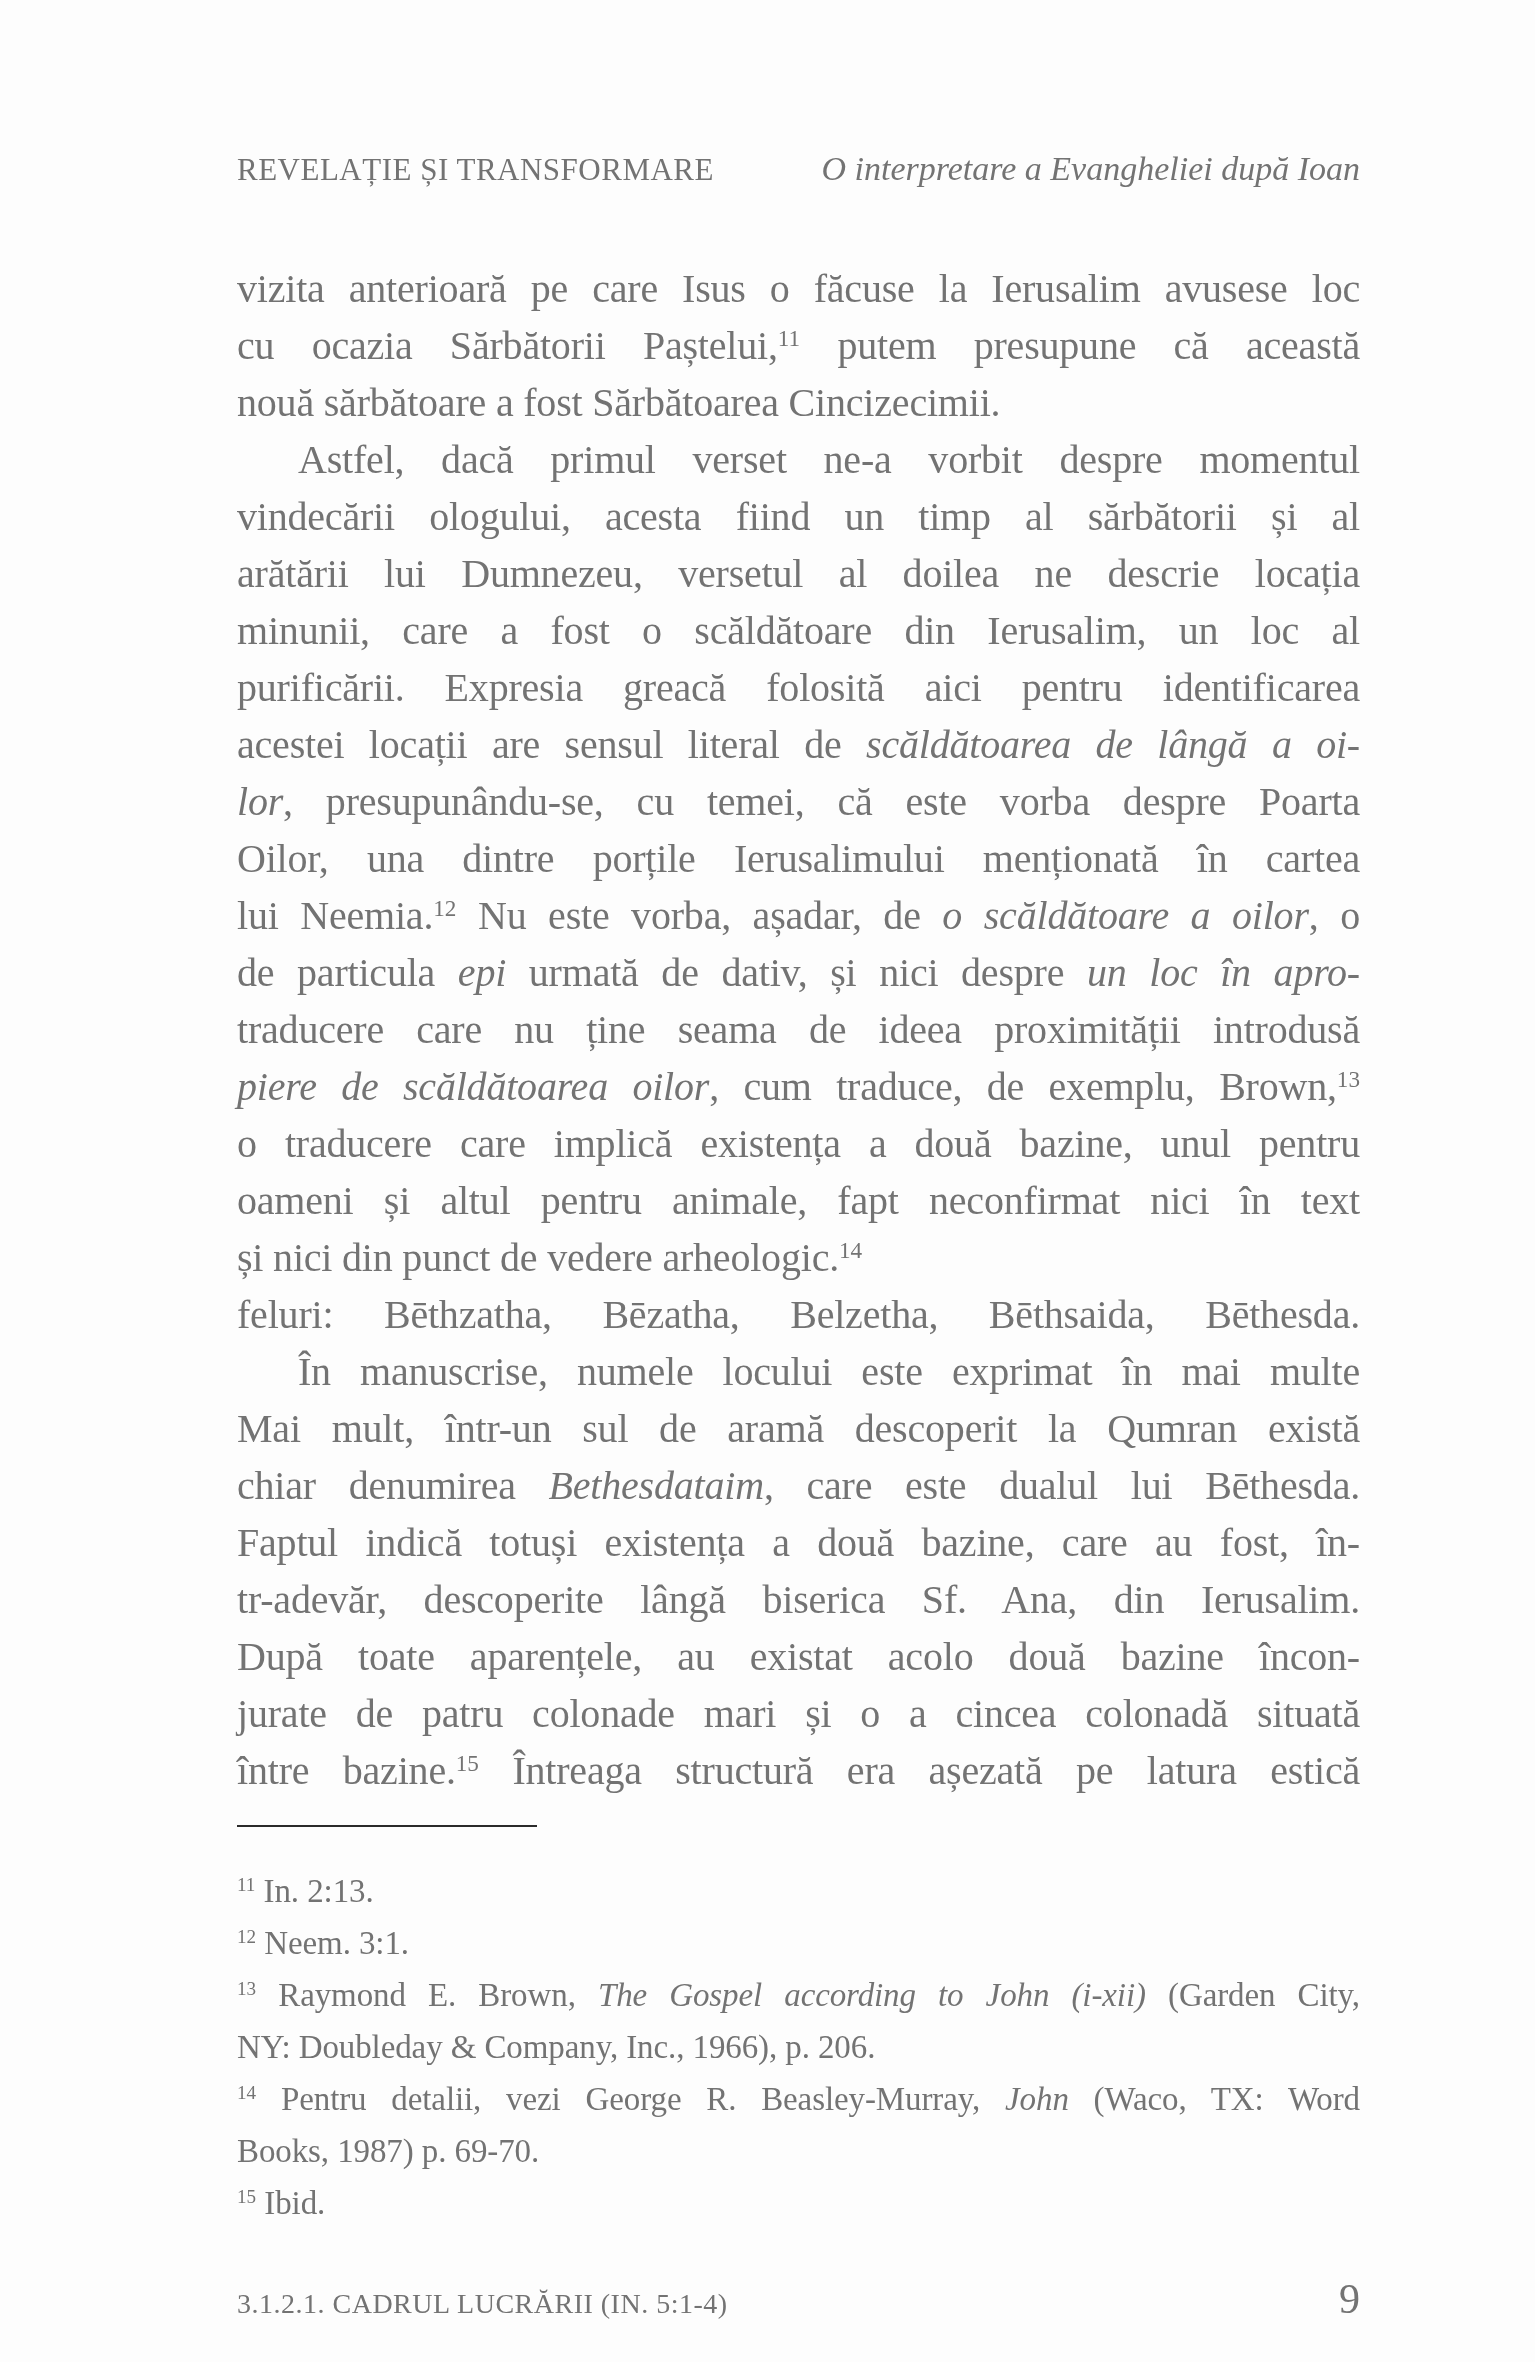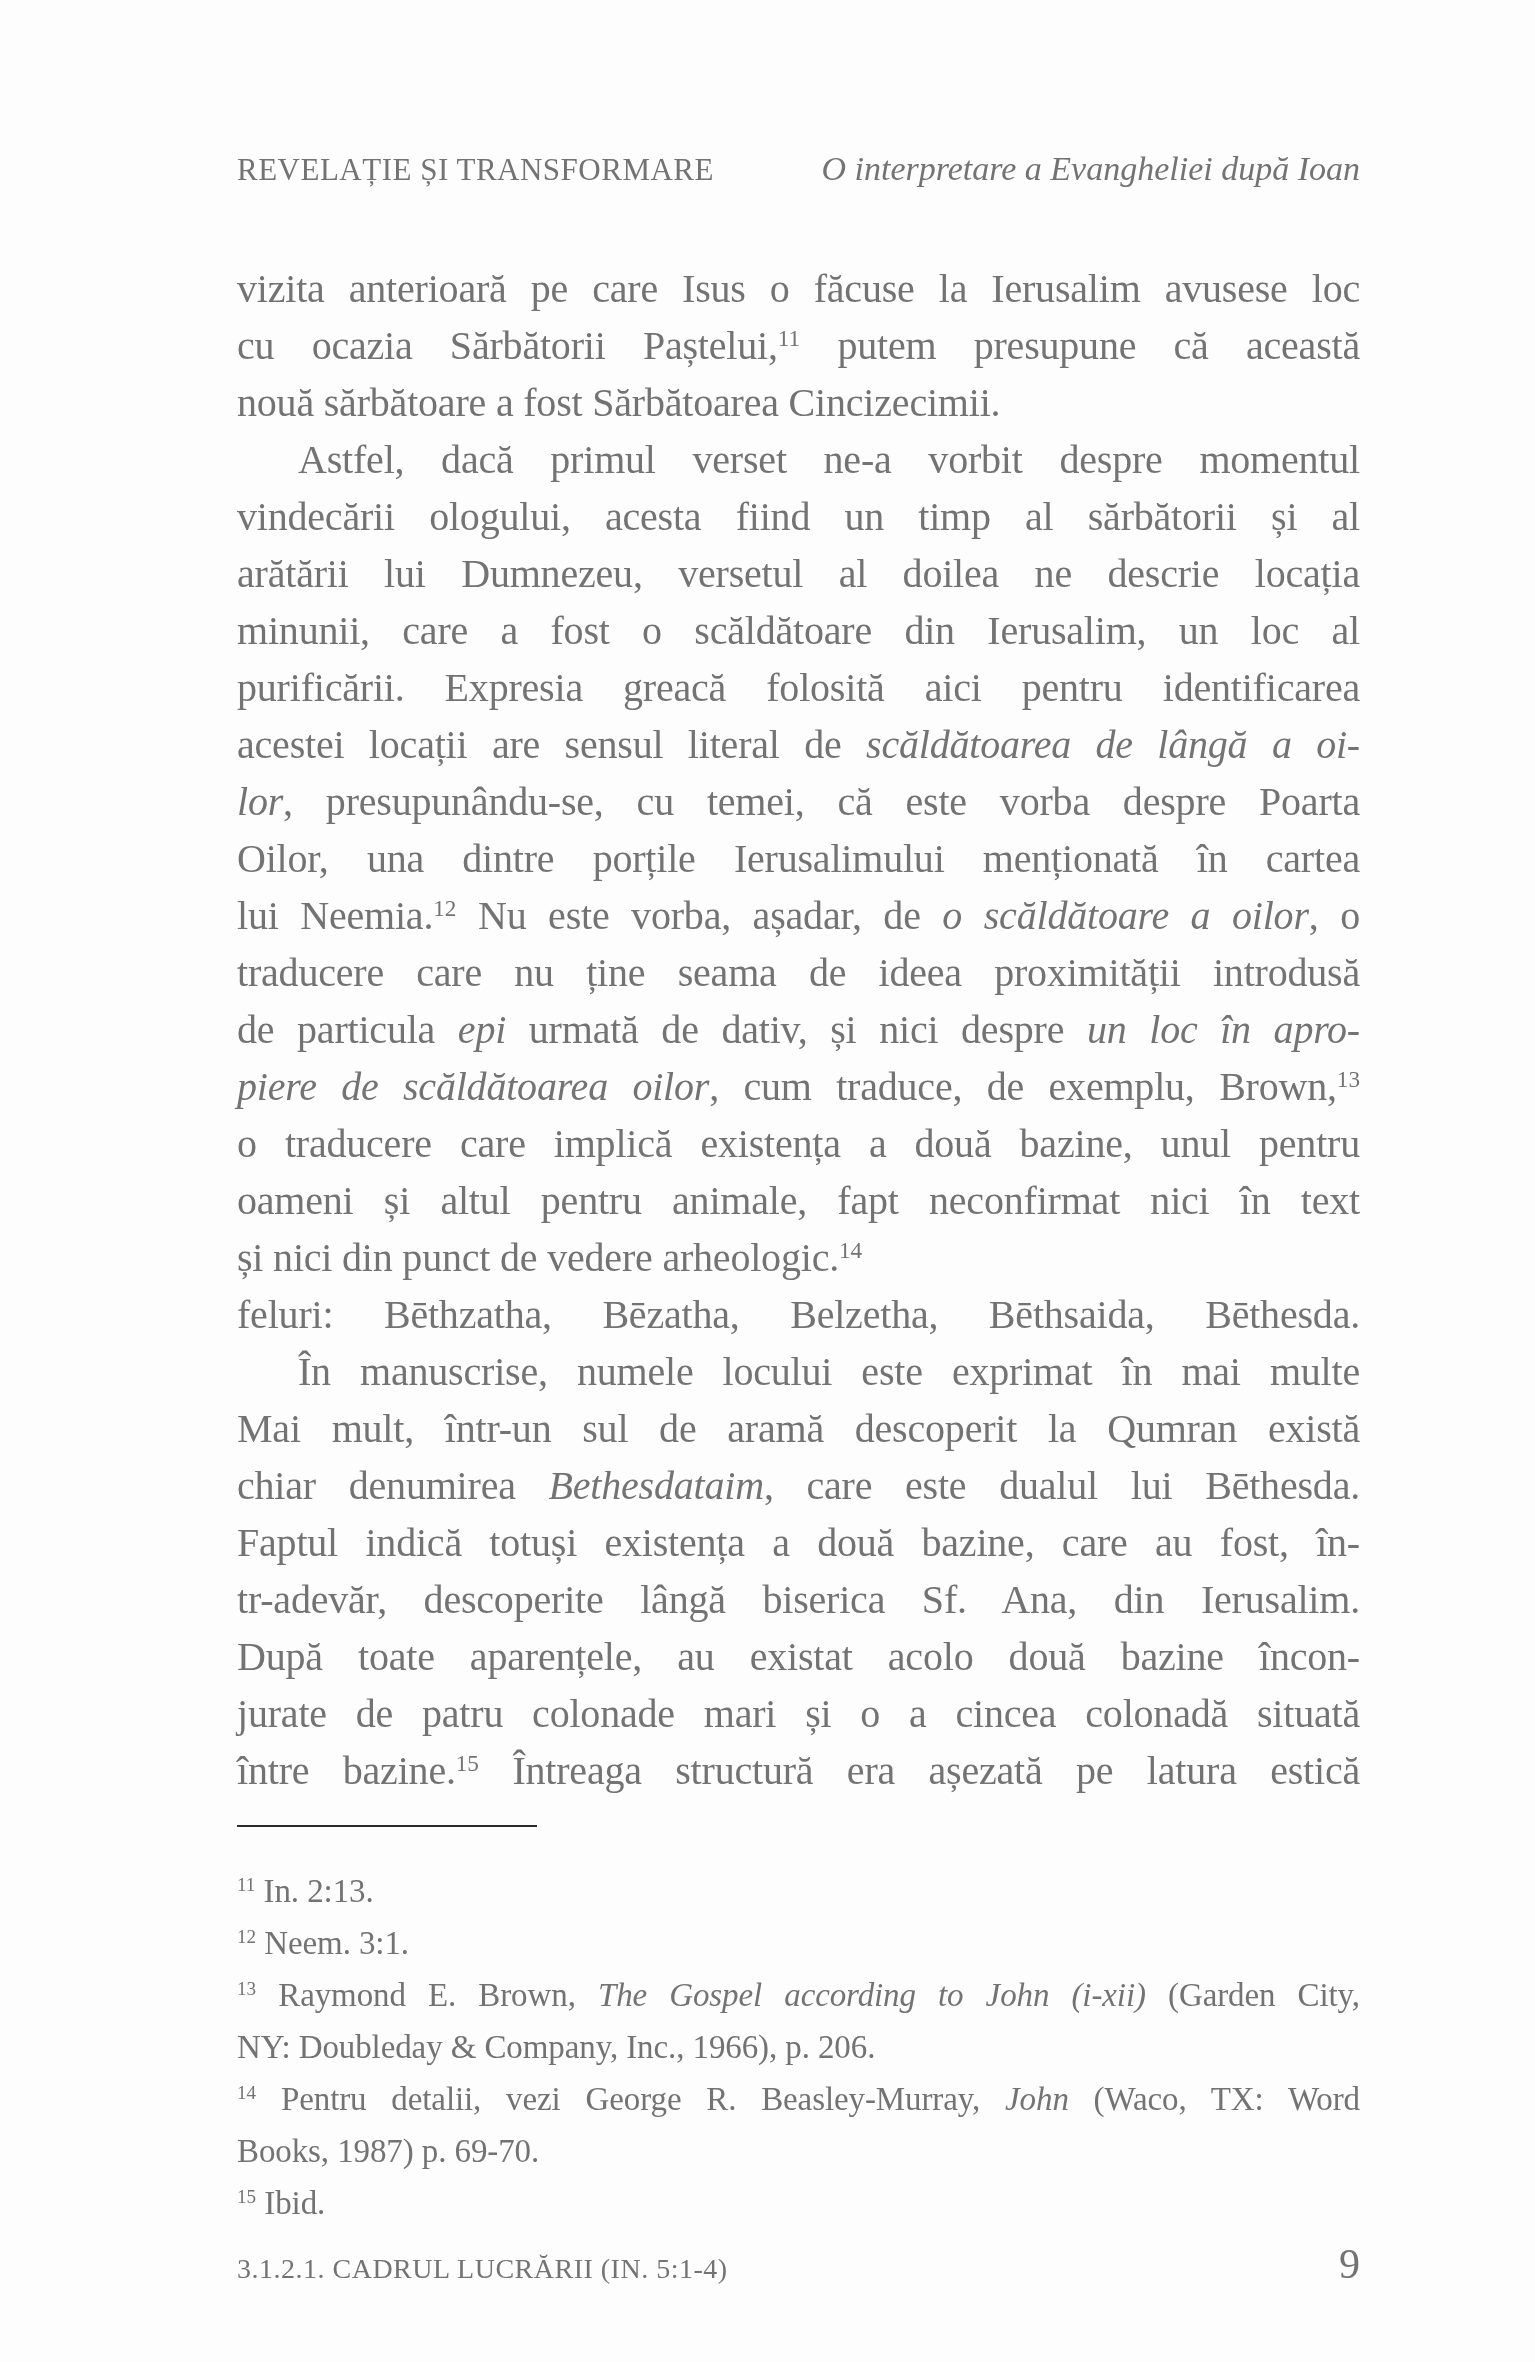--- a/index.html
+++ b/index.html
@@ -17,21 +17,21 @@
   .header { display:flex; justify-content:space-between; align-items:baseline; }
   .header-left { font-size:31px; letter-spacing:0.5px; white-space:nowrap; }
   .header-right { font-style:italic; font-size:34px; white-space:nowrap; }
   .body-text { margin-top:72px; font-size:40px; letter-spacing:-0.2px; }
   .line { height:57px; line-height:57px; white-space:nowrap; }
   .footnotes .line { height:52px; line-height:52px; }
   .it { font-style:italic; }
   .sup { font-size:58%; position:relative; top:-0.55em; letter-spacing:0; }
   .fn-rule { margin-top:26px; width:300px; height:0; border-top:2px solid #2b2b2b; }
   .footnotes { margin-top:38px; font-size:33px; letter-spacing:-0.1px; }
-  .footer { display:flex; justify-content:space-between; align-items:baseline; margin-top:11px; }
+  .footer { display:flex; justify-content:space-between; align-items:baseline; margin-top:46px; }
   .footer-left { font-size:28px; letter-spacing:0.5px; white-space:nowrap; }
   .footer-page { font-size:42px; }
 </style>
 </head>
 <body>
 
 <div class="page" style="background: rgb(253, 253, 253); color: #737373;">
   <div class="header">
     <span class="header-left">REVELAȚIE ȘI TRANSFORMARE</span>
     <span class="header-right">O interpretare a Evangheliei după Ioan</span>
@@ -43,22 +43,22 @@
       <div class="line"><span><span class="">nouă sărbătoare a fost Sărbătoarea Cincizecimii.</span></span></div>
       <div class="line" style="padding-left: 61px;"><span style="word-spacing: 26.9464px;"><span class="">Astfel, dacă primul verset ne-a vorbit despre momentul</span></span></div>
       <div class="line"><span style="word-spacing: 24.4306px;"><span class="">vindecării ologului, acesta fiind un timp al sărbătorii și al</span></span></div>
       <div class="line"><span style="word-spacing: 25.6777px;"><span class="">arătării lui Dumnezeu, versetul al doilea ne descrie locația</span></span></div>
       <div class="line"><span style="word-spacing: 22.6219px;"><span class="">minunii, care a fost o scăldătoare din Ierusalim, un loc al</span></span></div>
       <div class="line"><span style="word-spacing: 30.2708px;"><span class="">purificării. Expresia greacă folosită aici pentru identificarea</span></span></div>
       <div class="line"><span style="word-spacing: 14.6656px;"><span class="">acestei locații are sensul literal de </span><span class="it ">scăldătoarea de lângă a oi-</span></span></div>
       <div class="line"><span style="word-spacing: 23.1387px;"><span class="it ">lor</span><span class="">, presupunându-se, cu temei, că este vorba despre Poarta</span></span></div>
       <div class="line"><span style="word-spacing: 28.4464px;"><span class="">Oilor, una dintre porțile Ierusalimului menționată în cartea</span></span></div>
       <div class="line"><span style="word-spacing: 11.8139px;"><span class="">lui Neemia.</span><span class="sup">12</span><span class=""> Nu este vorba, așadar, de </span><span class="it ">o scăldătoare a oilor</span><span class="">, o</span></span></div>
+      <div class="line"><span style="word-spacing: 12.8828px;"><span class="">de particula </span><span class="it ">epi</span><span class=""> urmată de dativ, și nici despre </span><span class="it ">un loc în apro-</span></span></div>
       <div class="line"><span style="word-spacing: 22.4824px;"><span class="">traducere care nu ține seama de ideea proximității introdusă</span></span></div>
-      <div class="line"><span style="word-spacing: 12.8828px;"><span class="">de particula </span><span class="it ">epi</span><span class=""> urmată de dativ, și nici despre </span><span class="it ">un loc în apro-</span></span></div>
       <div class="line"><span style="word-spacing: 14.6543px;"><span class="it ">piere de scăldătoarea oilor</span><span class="">, cum traduce, de exemplu, Brown,</span><span class="sup">13</span></span></div>
       <div class="line"><span style="word-spacing: 18.2812px;"><span class="">o traducere care implică existența a două bazine, unul pentru</span></span></div>
       <div class="line"><span style="word-spacing: 20.4878px;"><span class="">oameni și altul pentru animale, fapt neconfirmat nici în text</span></span></div>
       <div class="line"><span><span class="">și nici din punct de vedere arheologic.</span><span class="sup">14</span></span></div>
       <div class="line"><span style="word-spacing: 40.7687px;"><span class="">feluri: Bēthzatha, Bēzatha, Belzetha, Bēthsaida, Bēthesda.</span></span></div>
       <div class="line" style="padding-left: 61px;"><span style="word-spacing: 19.3203px;"><span class="">În manuscrise, numele locului este exprimat în mai multe</span></span></div>
       <div class="line"><span style="word-spacing: 21px;"><span class="">Mai mult, într-un sul de aramă descoperit la Qumran există</span></span></div>
       <div class="line"><span style="word-spacing: 22.9844px;"><span class="">chiar denumirea </span><span class="it ">Bethesdataim</span><span class="">, care este dualul lui Bēthesda.</span></span></div>
       <div class="line"><span style="word-spacing: 17.5906px;"><span class="">Faptul indică totuși existența a două bazine, care au fost, în-</span></span></div>
       <div class="line"><span style="word-spacing: 26.8527px;"><span class="">tr-adevăr, descoperite lângă biserica Sf. Ana, din Ierusalim.</span></span></div>

